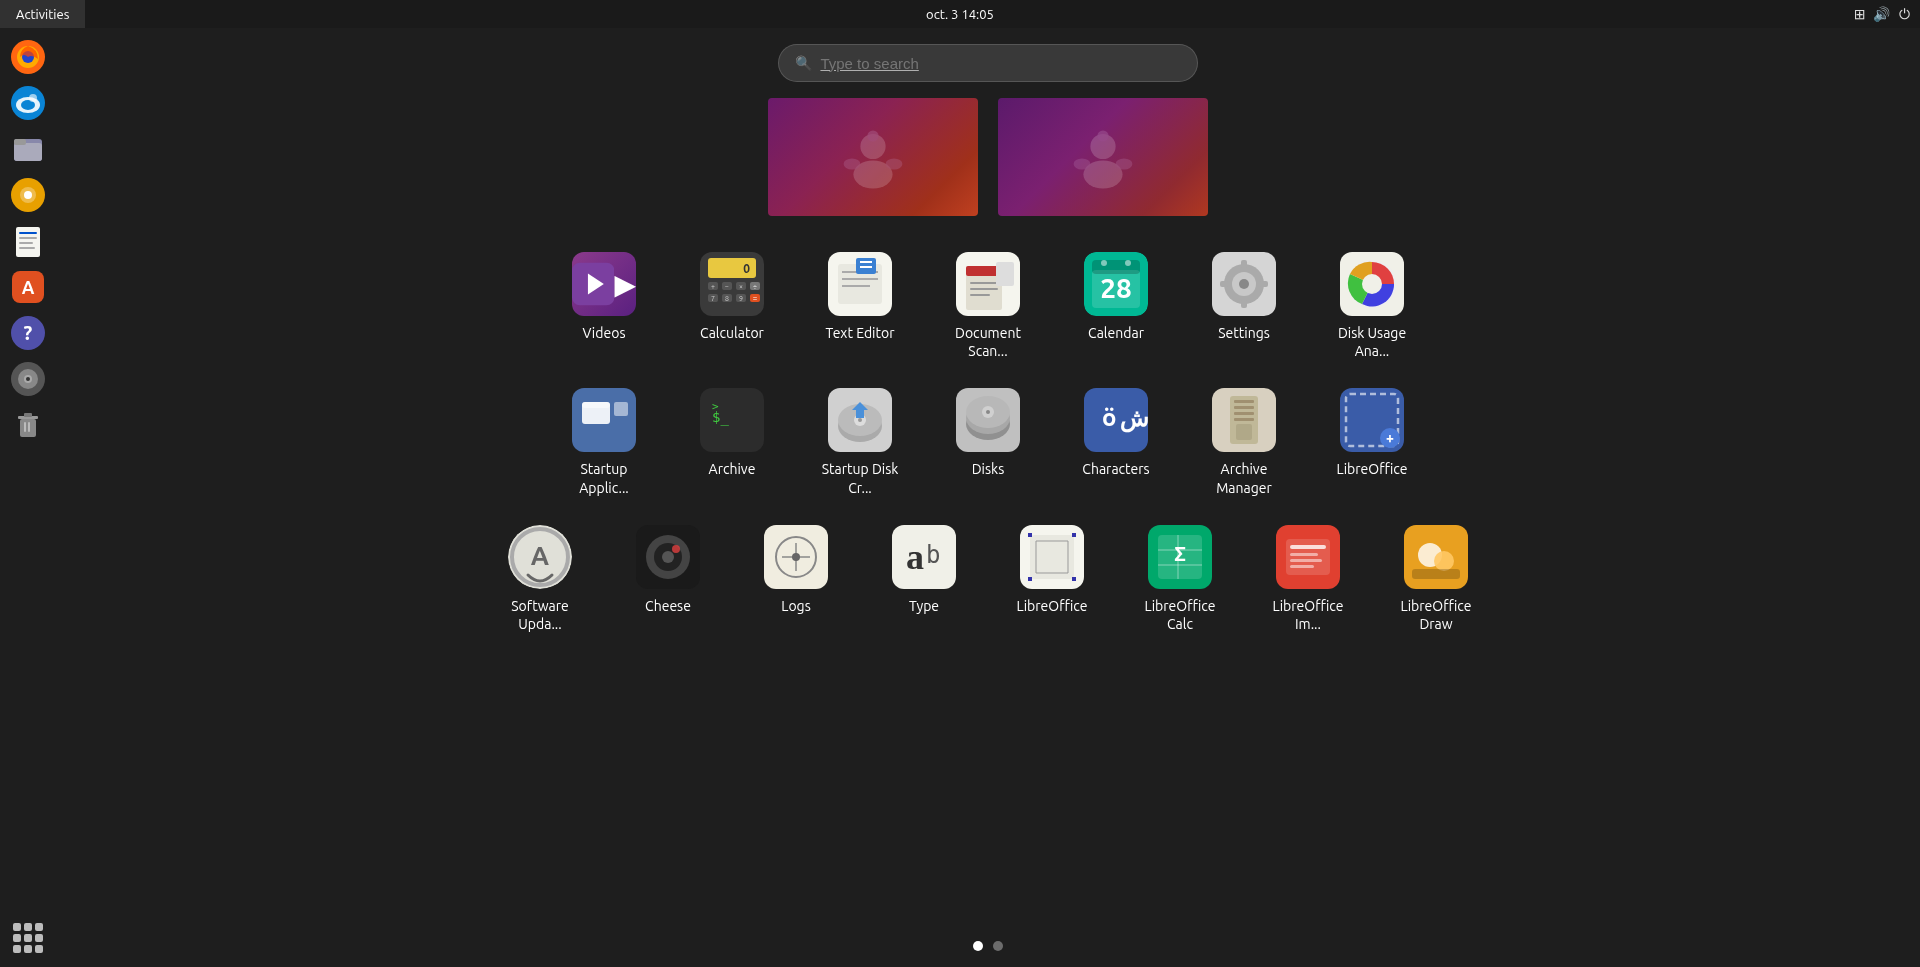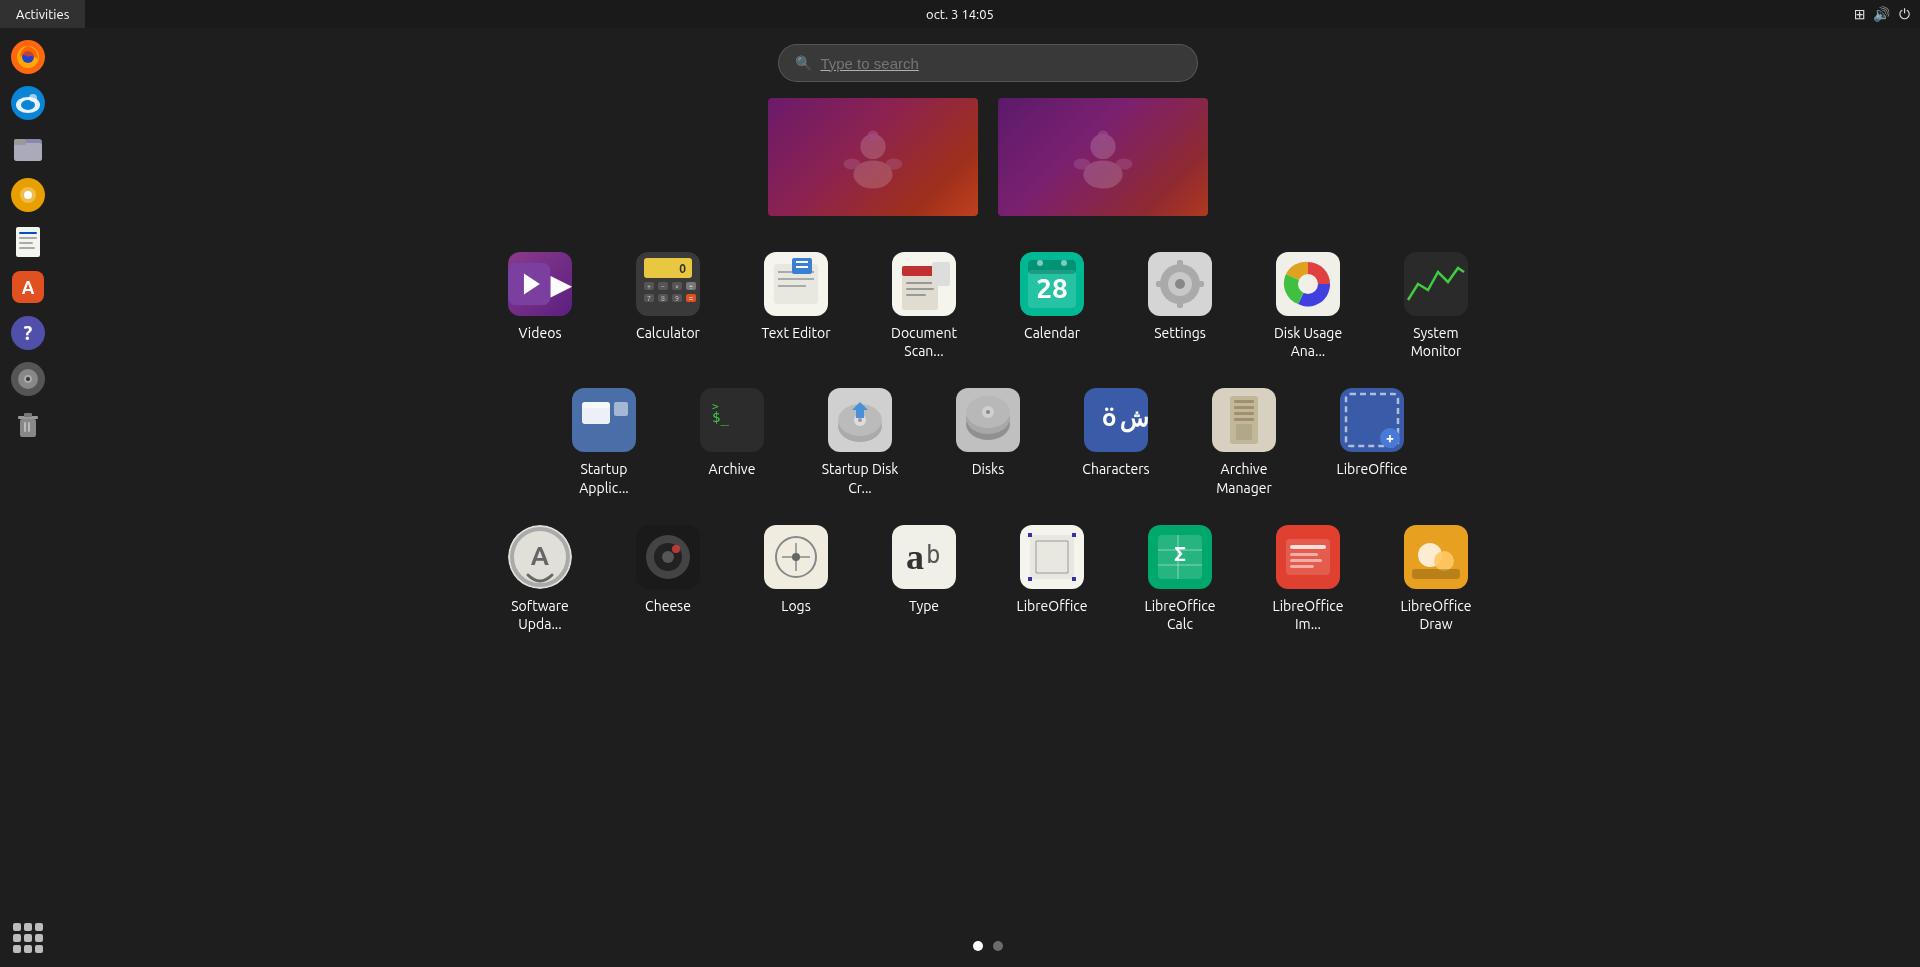--- a/index.html
+++ b/index.html
@@ -467,29 +467,20 @@
             <path d="M32,32 L32,10 A22,22 0 0,1 54,32 Z" fill="#e04040"></path>
             <path d="M32,32 L54,32 A22,22 0 0,1 22,52 Z" fill="#4040e0"></path>
             <path d="M32,32 L22,52 A22,22 0 0,1 10,22 Z" fill="#40c040"></path>
             <path d="M32,32 L10,22 A22,22 0 0,1 32,10 Z" fill="#e0a020"></path>
             <circle cx="32" cy="32" r="10" fill="#f0f0e8"></circle>
           </svg>
         </div>
         <span class="app-label">Disk Usage Ana...</span>
       </div>
 
-      <div class="app-item">
-        <div class="app-icon">
-          <svg width="64" height="64" viewBox="0 0 64 64">
-            <rect width="64" height="64" rx="8" fill="#2a2a2a"></rect>
-            <polyline points="4,48 14,32 24,38 34,20 44,30 54,16 60,20" fill="none" stroke="#40cc40" stroke-width="2.5"></polyline>
-          </svg>
-        </div>
-        <span class="app-label">System Monitor</span>
-      </div>
 
     </div>
 
     <div class="app-row">
 
       <div class="app-item">
         <div class="app-icon">
           <svg width="64" height="64" viewBox="0 0 64 64">
             <rect width="64" height="64" rx="8" fill="#4a6ea8"></rect>
             <rect x="10" y="14" width="28" height="22" rx="3" fill="white" opacity="0.9"></rect>

